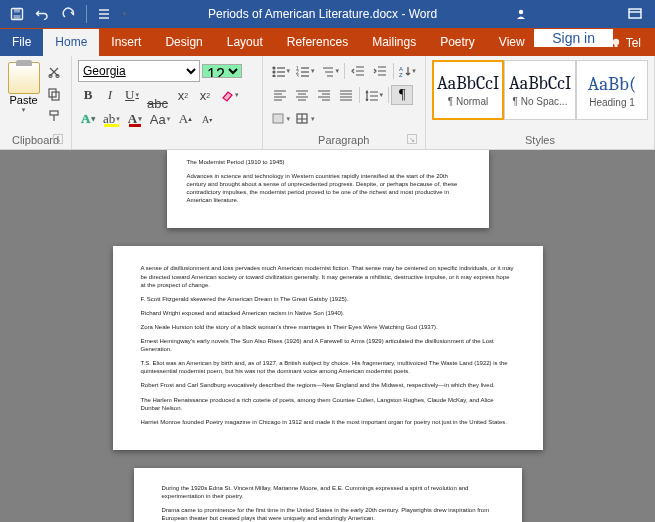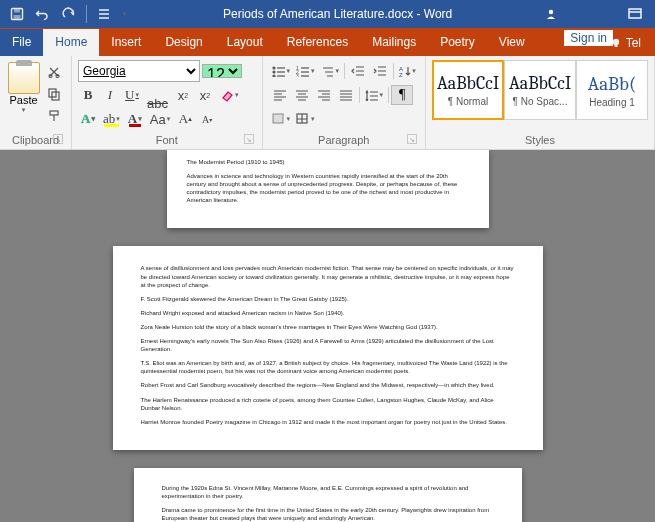--- a/index.html
+++ b/index.html
@@ -4,21 +4,21 @@
 <style>
 * { box-sizing: border-box; margin: 0; padding: 0; font-family: "Segoe UI", Arial, sans-serif; }
 body { width: 655px; height: 522px; background: #fff; overflow: hidden; font-size: 11px; }
 
 
 .titlebar { height: 28px; background: #2b579a; color: #fff; display: flex; align-items: center; padding: 0 4px; }
 .titlebar .qat { display: flex; align-items: center; gap: 0; }
 .titlebar .qat-btn { width: 26px; height: 24px; display: flex; align-items: center; justify-content: center; opacity: .9; }
 .titlebar .qat-sep { width: 1px; height: 18px; background: rgba(255,255,255,.35); margin: 0 4px; }
 .titlebar .title { flex: 1; text-align: center; font-size: 12px; white-space: nowrap; }
-.titlebar .signin { font-size: 12px; background:#fff; color:#2b579a; padding:1px 6px; margin-right:6px;margin-top:48px; }
+.titlebar .signin { font-size: 14px; background:#fff; color:#2b579a; padding:1px 18px; margin-right:6px;margin-top:48px; }
 .titlebar .winbtn { width: 32px; height: 24px; display:flex; align-items:center; justify-content:center; }
 
 
 .tabs { height: 28px; background: #c2410c; display: flex; align-items: flex-end; color: #fff; }
 .tab { padding: 6px 12px 7px; font-size: 12px; cursor: pointer; }
 .tab.file { background: #2b579a; }
 .tab.active { background: #f3f3f3; color: #2b579a; }
 .tabs .right { margin-left: auto; display:flex; align-items:center; padding-right:8px; gap:4px;}
 .right .rbtn { padding:4px 6px; font-size:12px; }
 
@@ -204,21 +204,20 @@
       </div>
       <div class="row">
         <div class="ibtn dd" style="color:#4a8;font-weight:bold;font-family:serif;text-shadow:0 0 1px #0a6;">A</div>
         <div class="ibtn dd" style="font-family:serif;">ab<span class="colorbar" style="background:#ffff00;"></span></div>
         <div class="ibtn dd" style="font-family:serif;font-weight:bold;">A<span class="colorbar" style="background:#c00000;"></span></div>
         <div class="ibtn dd">Aa</div>
         <div class="ibtn" style="font-family:serif;">A<sup style="font-size:7px;">▴</sup></div>
         <div class="ibtn" style="font-family:serif;font-size:10px;">A<sup style="font-size:6px;">▾</sup></div>
       </div>
     </div>
-    <div class="group-label"><span>Font</span><span class="launcher"></span></div>
   </div>
 
   <div class="group parag" style="width:168px;">
     <div class="group-body" style="flex-direction:column;">
       <div class="row">
         <div class="ibtn dd">
             <svg width="14" height="12" class="svgiconc">
               <circle cx="2" cy="3" r="1" fill="#555"></circle>
               <path d="M5 3h8"></path>
               <circle cx="2" cy="7" r="1" fill="#555"></circle>

